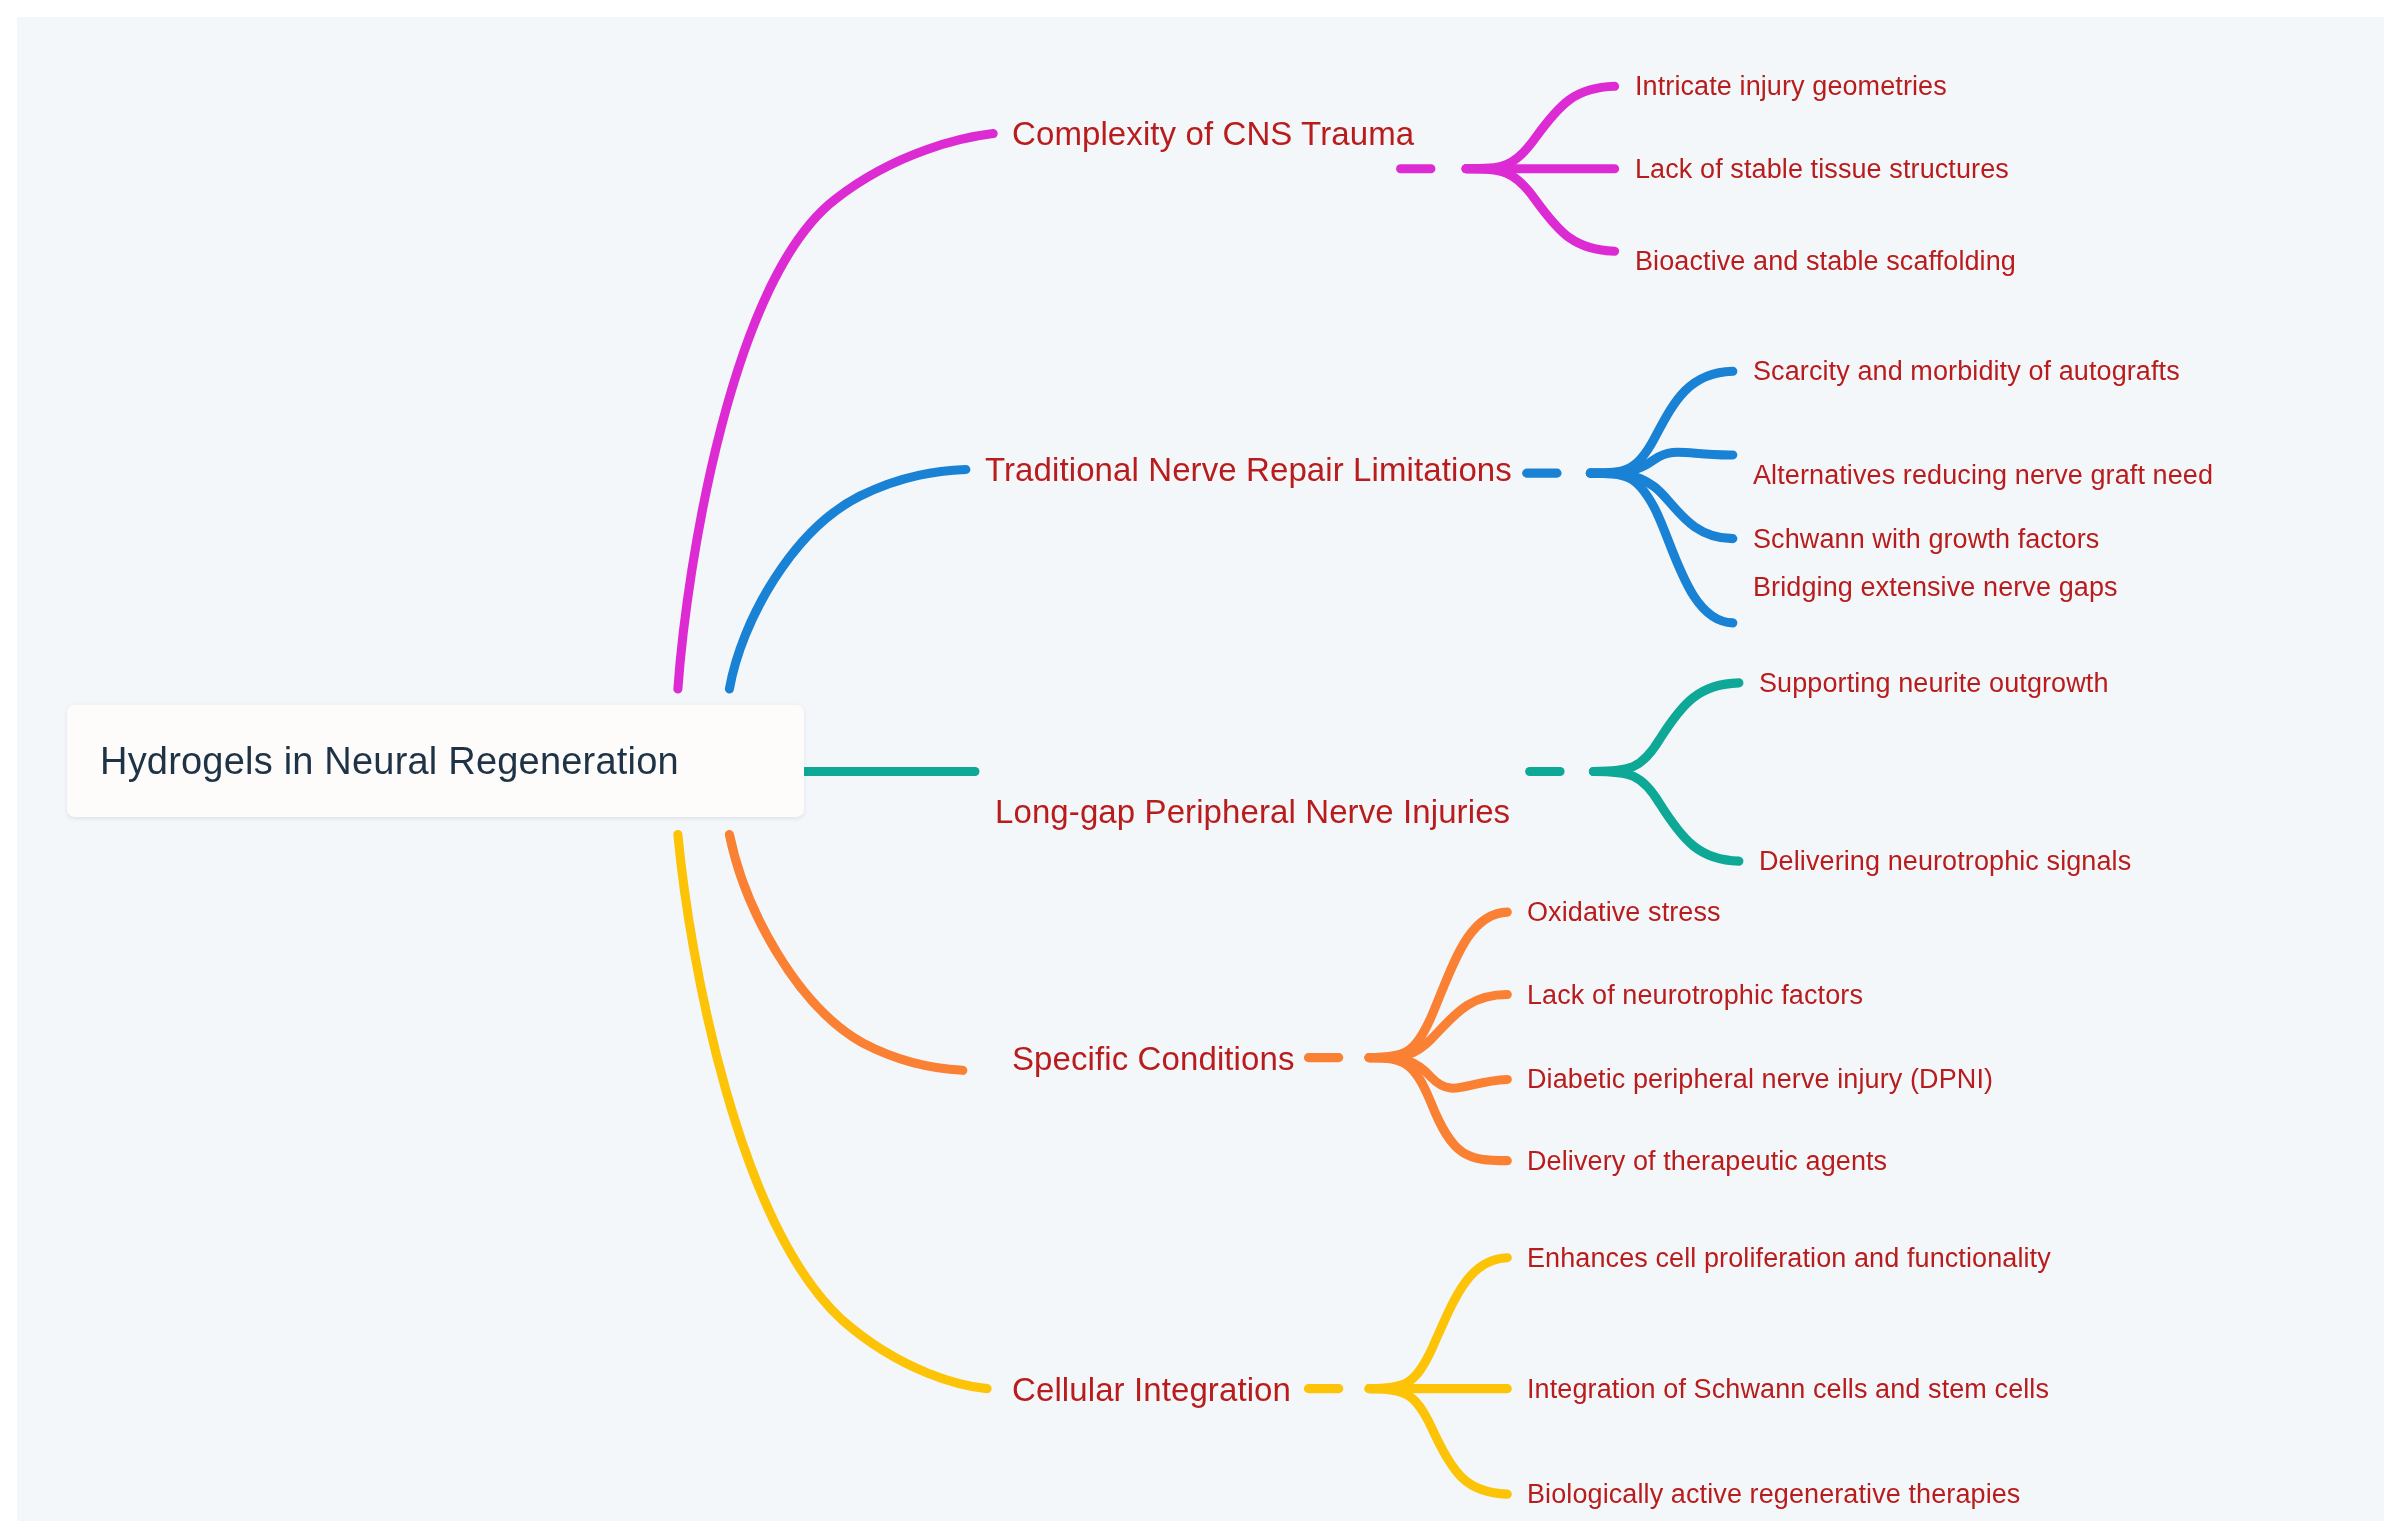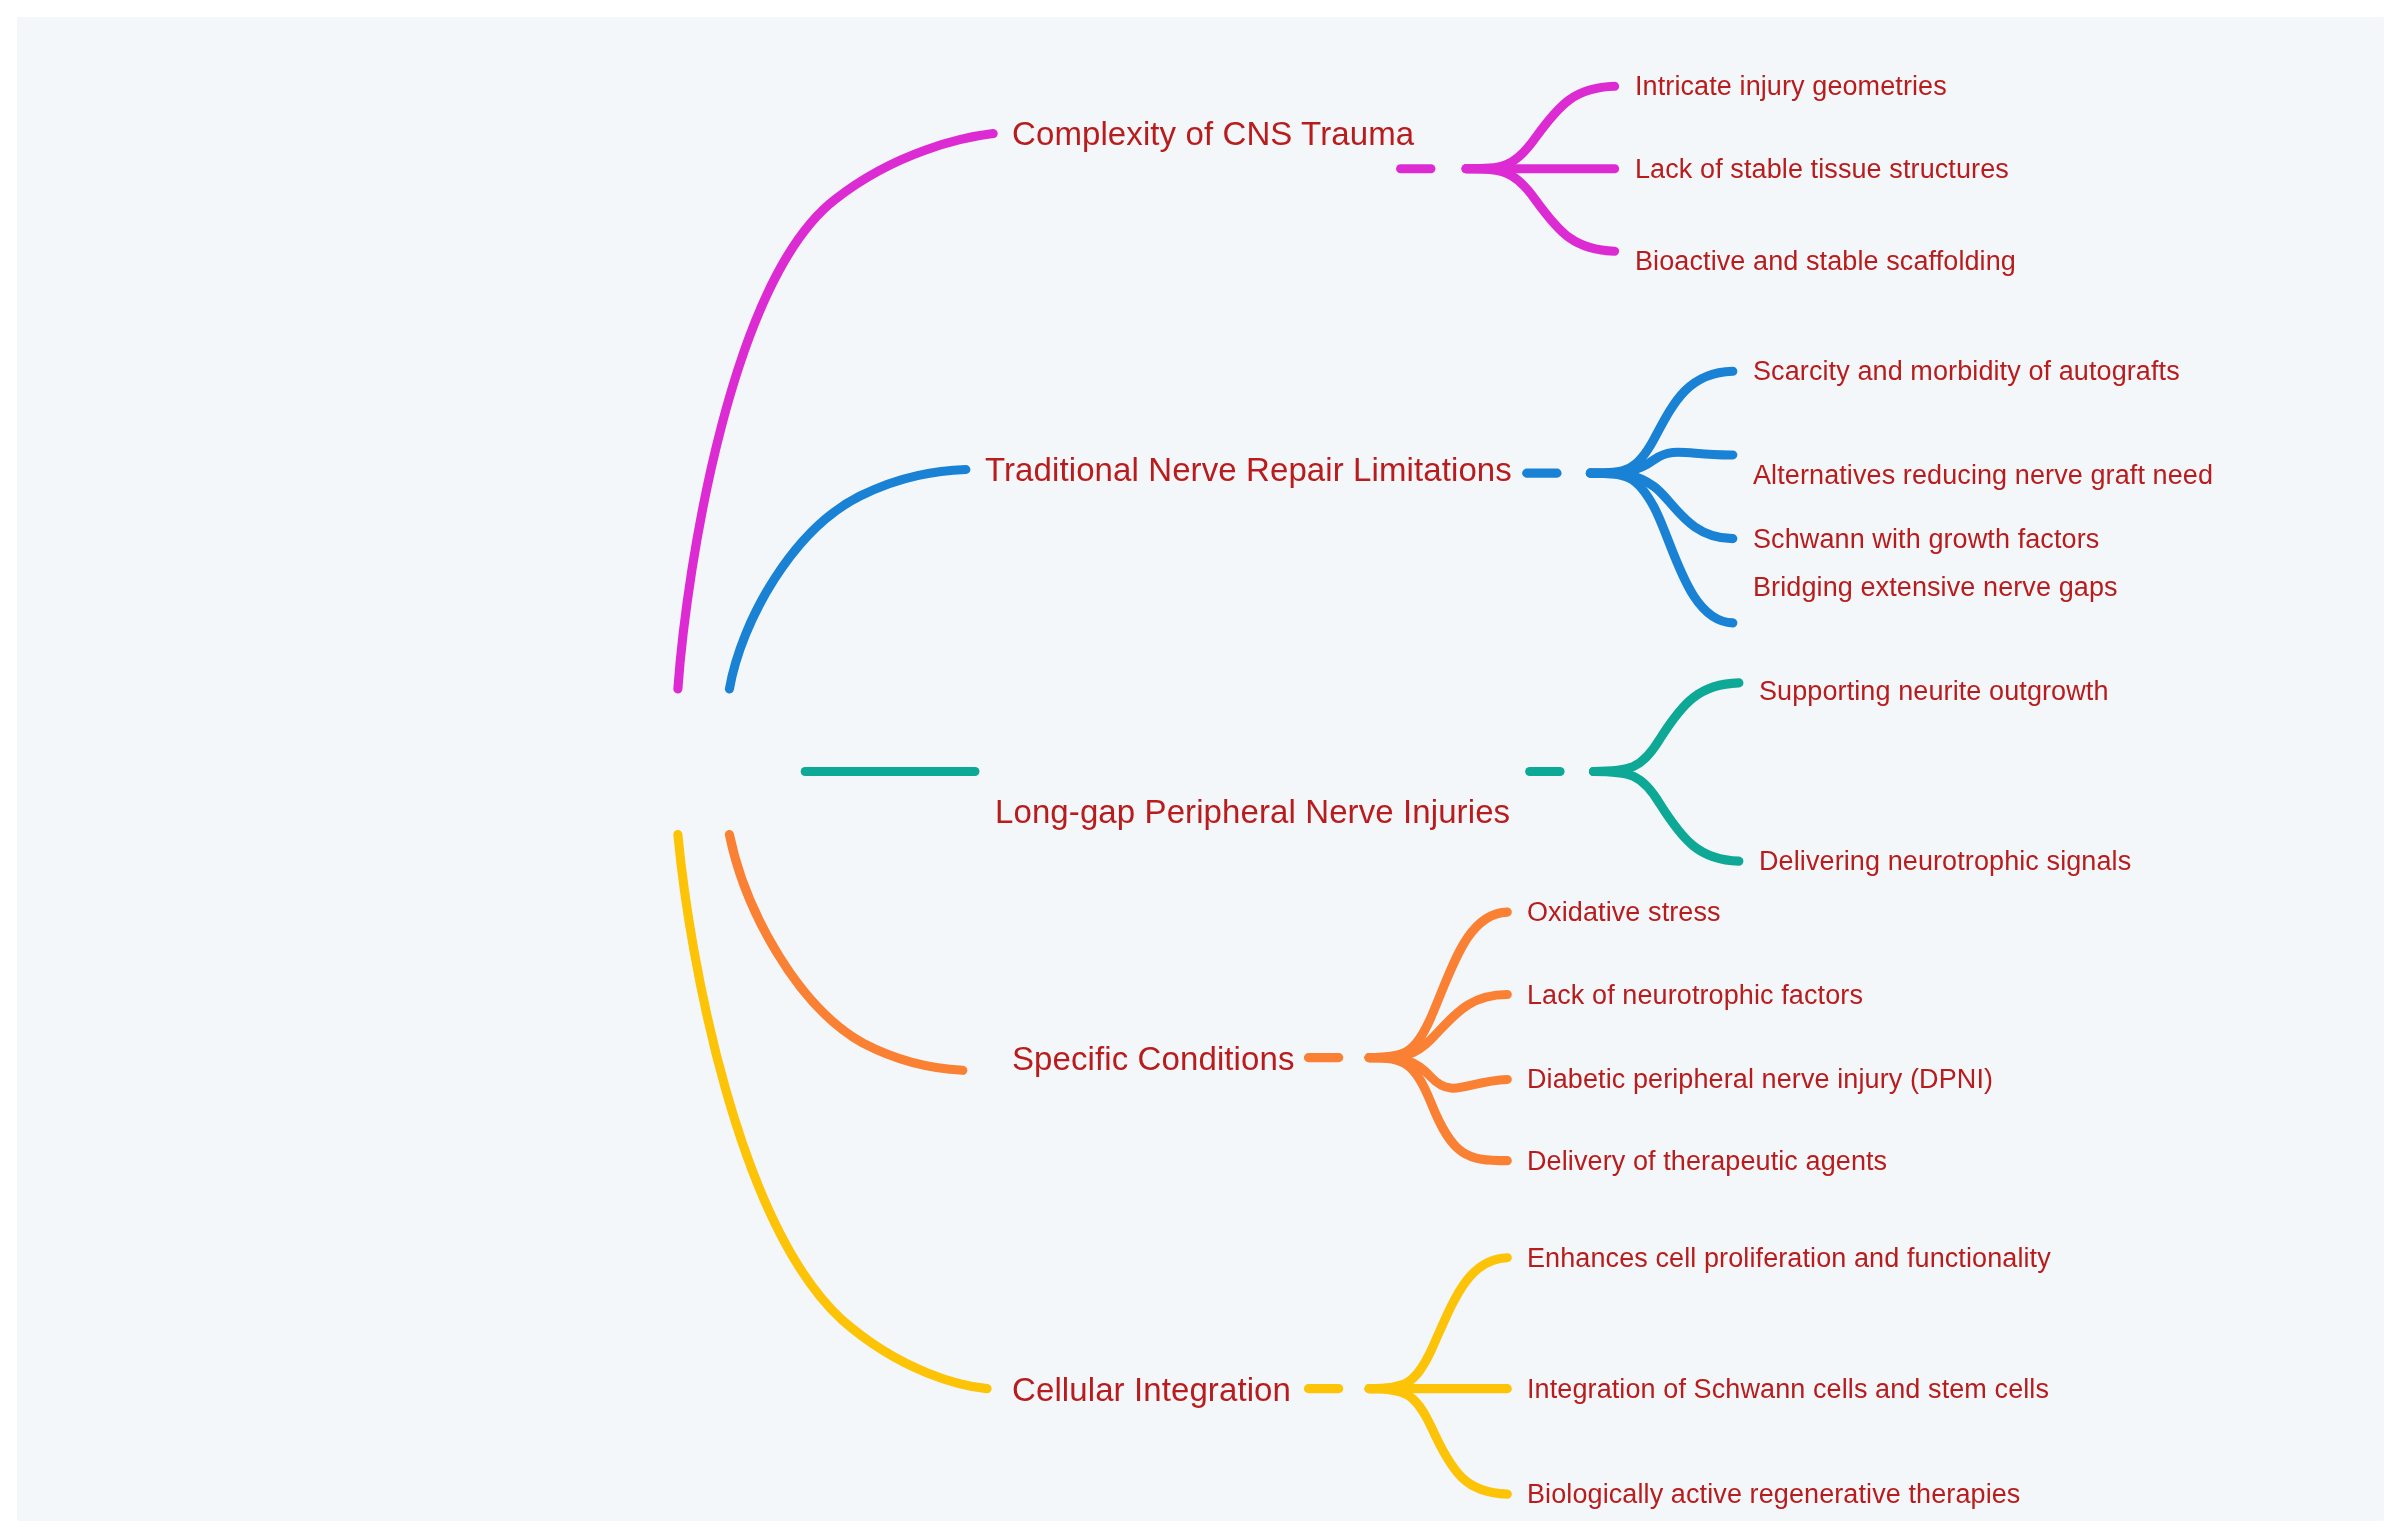--- a/index.html
+++ b/index.html
@@ -97,34 +97,37 @@
 
       <g>
         <path d="M1090,1348 C1110,1560 1190,1990 1360,2148 C1460,2236 1560,2258 1600,2262" fill="none" stroke="#fcc307" stroke-width="15" stroke-linecap="round"></path>
         <path d="M2230,2262 C2290,2262 2306,2254 2332,2200 C2368,2120 2392,2048 2458,2046" fill="none" stroke="#fcc307" stroke-width="15" stroke-linecap="round"></path>
         <path d="M2230,2262 C2310,2262 2380,2262 2458,2262" fill="none" stroke="#fcc307" stroke-width="15" stroke-linecap="round"></path>
         <path d="M2230,2262 C2290,2262 2306,2270 2332,2324 C2368,2404 2392,2434 2458,2436" fill="none" stroke="#fcc307" stroke-width="15" stroke-linecap="round"></path>
         <path d="M2130,2262 L2180,2262" fill="none" stroke="#fcc307" stroke-width="15" stroke-linecap="round"></path>
       </g>
     </svg>
 
+    <div id="root-node">
+      <span class="root-text">Hydrogels in Neural Regeneration</span>
+    </div>
 
     <div class="node-label branch-label" style="left:995px;top:116px;">Complexity of CNS Trauma</div>
     <div class="node-label leaf-label" style="left:1618px;top:69px;">Intricate injury geometries</div>
     <div class="node-label leaf-label" style="left:1618px;top:152px;">Lack of stable tissue structures</div>
     <div class="node-label leaf-label" style="left:1618px;top:244px;">Bioactive and stable scaffolding</div>
 
     <div class="node-label branch-label" style="left:968px;top:452px;">Traditional Nerve Repair Limitations</div>
     <div class="node-label leaf-label" style="left:1736px;top:354px;">Scarcity and morbidity of autografts</div>
     <div class="node-label leaf-label" style="left:1736px;top:458px;">Alternatives reducing nerve graft need</div>
     <div class="node-label leaf-label" style="left:1736px;top:522px;">Schwann with growth factors</div>
     <div class="node-label leaf-label" style="left:1736px;top:570px;">Bridging extensive nerve gaps</div>
 
     <div class="node-label branch-label" style="left:978px;top:754px;margin-top:40px;">Long-gap Peripheral Nerve Injuries</div>
-    <div class="node-label leaf-label" style="left:1742px;top:666px;margin-top:8px;">Supporting neurite outgrowth</div>
+    <div class="node-label leaf-label" style="left:1742px;top:666px;">Supporting neurite outgrowth</div>
     <div class="node-label leaf-label" style="left:1742px;top:844px;">Delivering neurotrophic signals</div>
 
     <div class="node-label branch-label" style="left:995px;top:1041px;">Specific Conditions</div>
     <div class="node-label leaf-label" style="left:1510px;top:895px;">Oxidative stress</div>
     <div class="node-label leaf-label" style="left:1510px;top:978px;">Lack of neurotrophic factors</div>
     <div class="node-label leaf-label" style="left:1510px;top:1062px;">Diabetic peripheral nerve injury (DPNI)</div>
     <div class="node-label leaf-label" style="left:1510px;top:1144px;">Delivery of therapeutic agents</div>
 
     <div class="node-label branch-label" style="left:995px;top:1372px;">Cellular Integration</div>
     <div class="node-label leaf-label" style="left:1510px;top:1241px;">Enhances cell proliferation and functionality</div>

